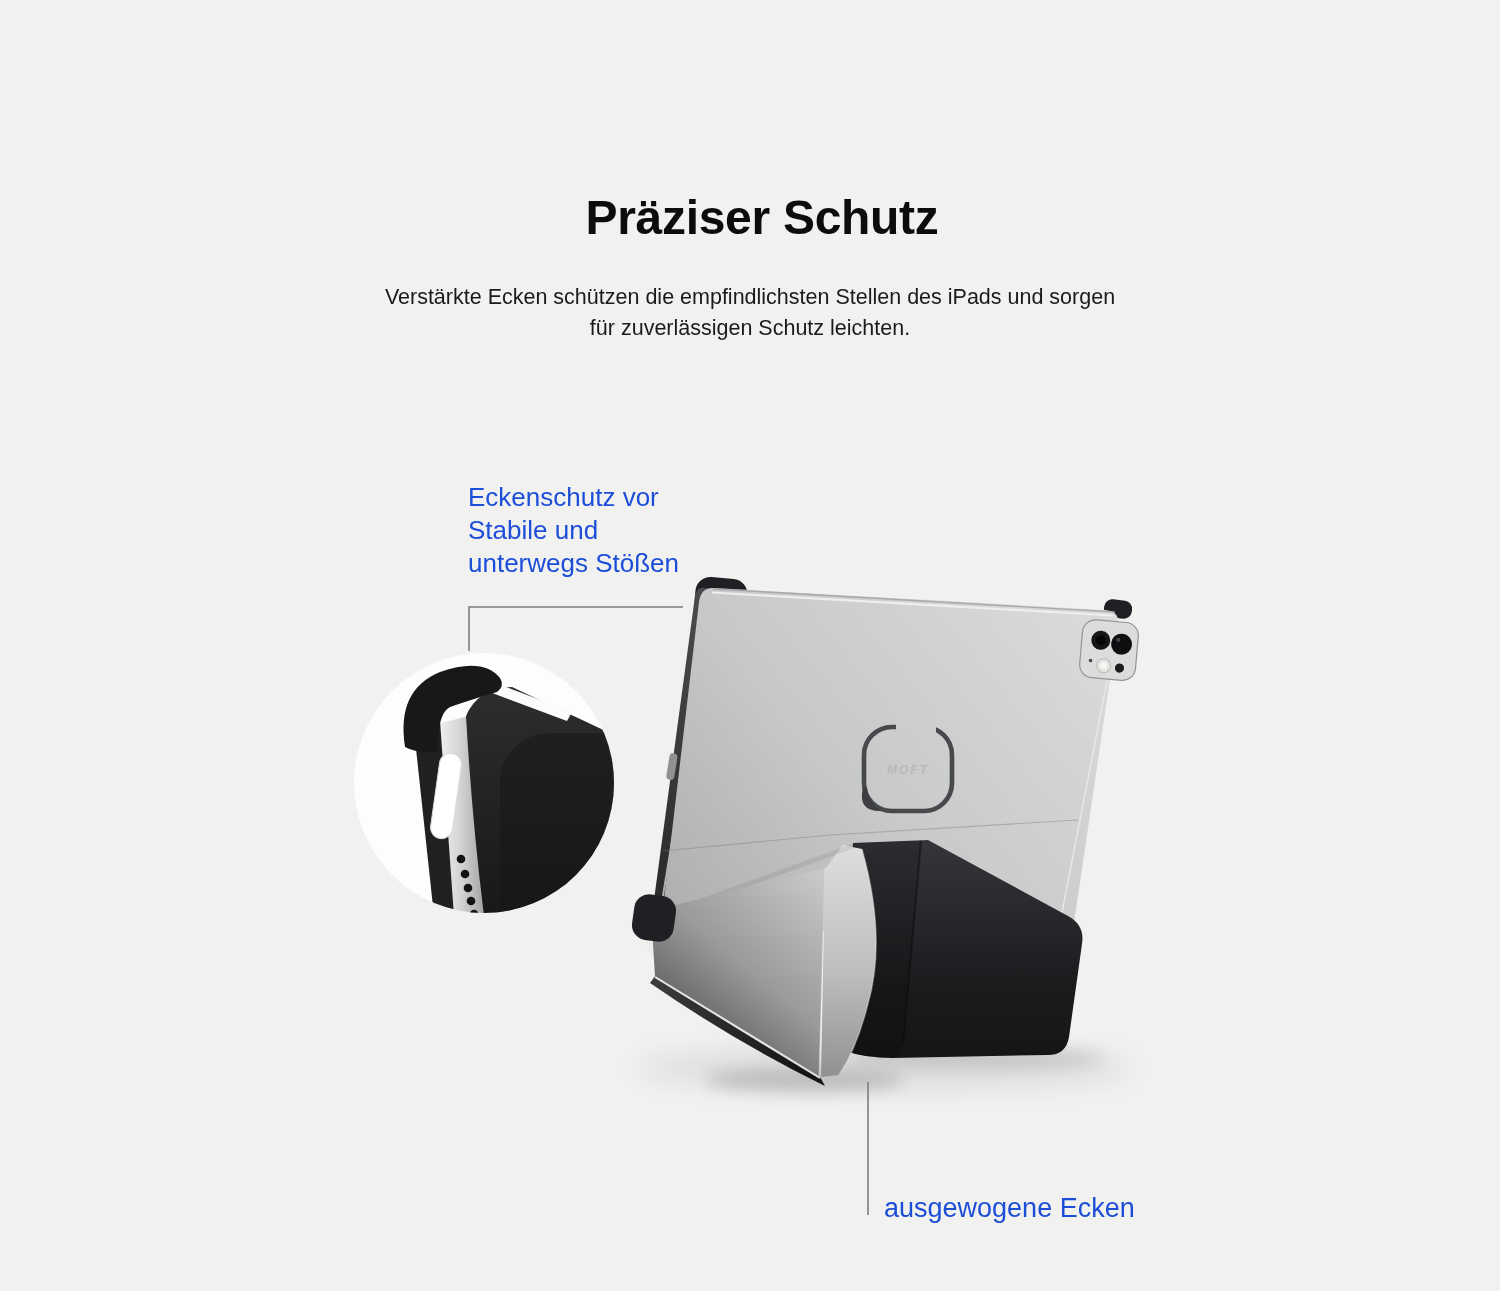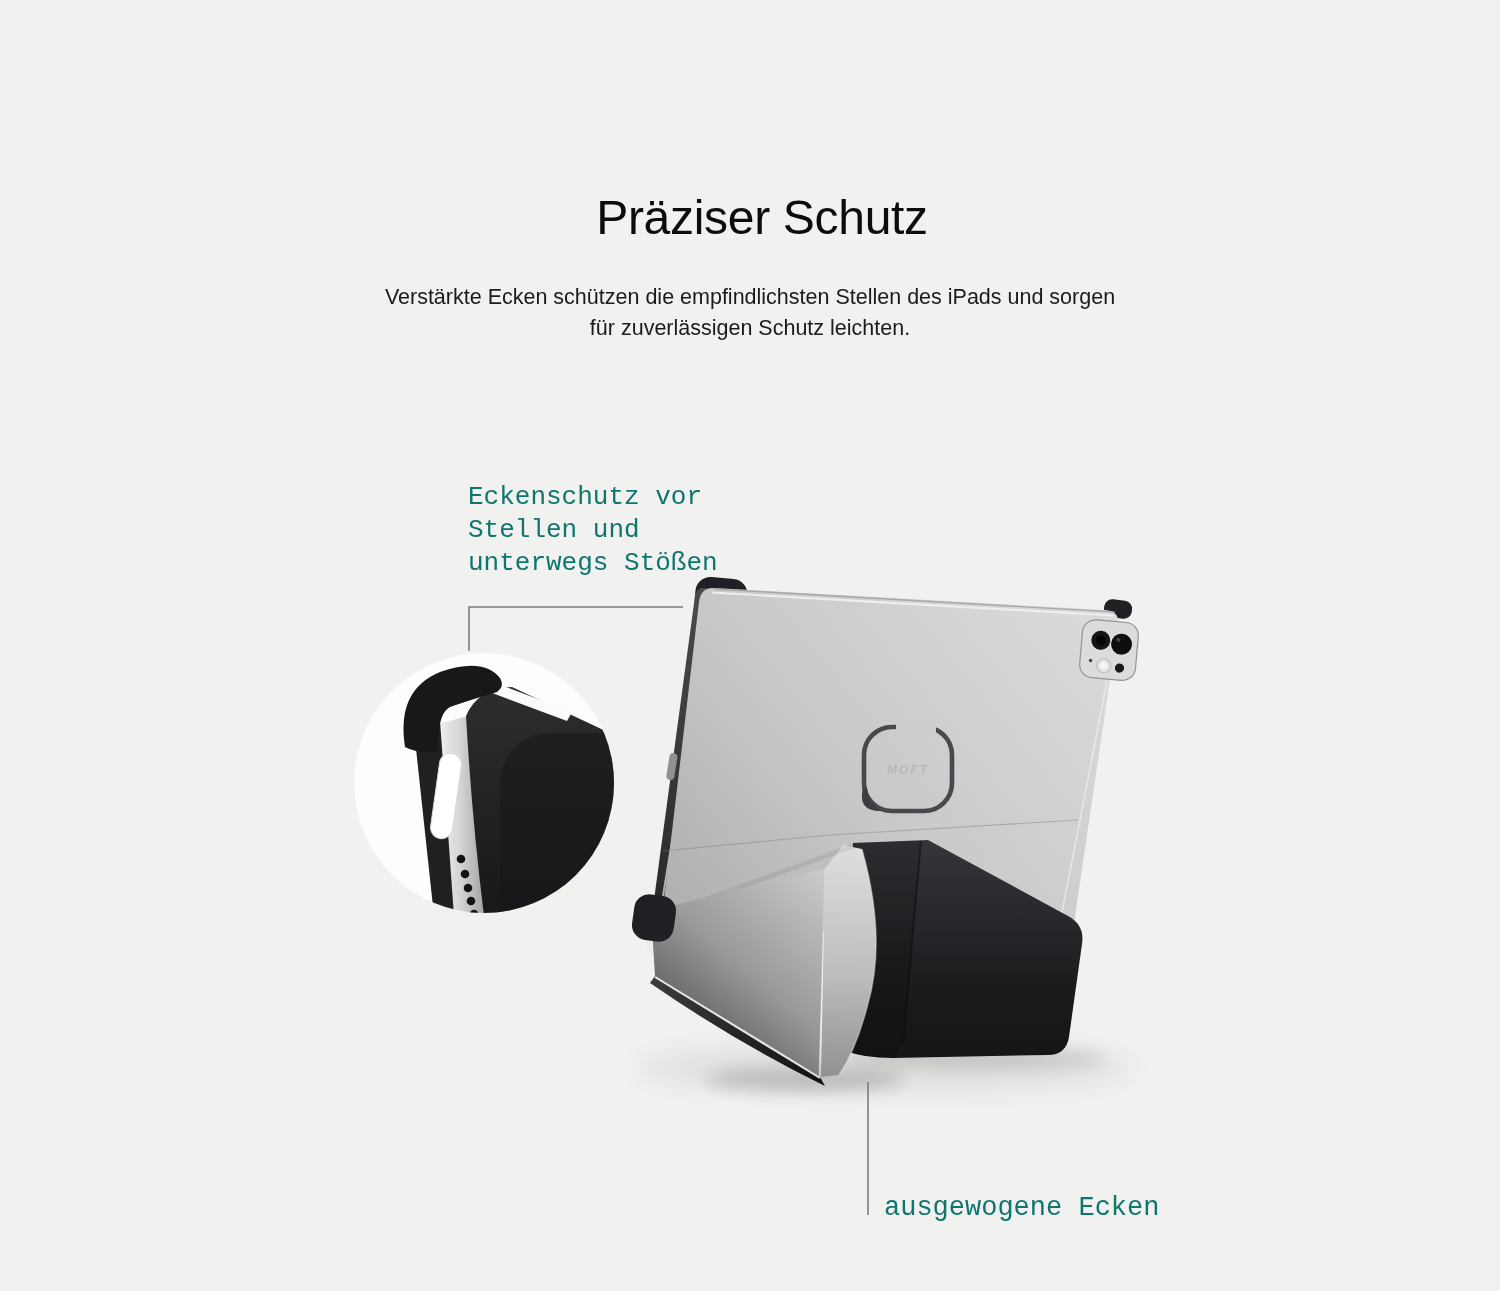--- a/index.html
+++ b/index.html
@@ -12,42 +12,41 @@
     background: #f1f1f0;
     overflow: hidden;
     font-family: "Liberation Sans", sans-serif;
   }
   .hero-title {
     position: absolute;
     top: 193px; left: 0; right: 0;
     text-align: center;
     font-size: 48px;
     line-height: 50px;
-    font-weight: 400;
+    font-weight: 700;
     letter-spacing: -0.3px;
     color: #0c0c0d;
     margin-left: 24px;
   }
   .hero-subtitle {
     position: absolute;
     top: 282px; left: 0; right: 0;
     text-align: center;
     font-size: 21.5px;
     line-height: 31px;
     font-weight: 400;
     color: #1b1b1c;
   }
   .hero-subtitle span { display: block; }
   .callout {
     position: absolute;
     font-size: 26px;
     line-height: 33px;
     font-weight: 400;
-    color: #0f766e;
-    font-family: Liberation Mono, monospace;
+    color: #1d4ed8;
   }
   .callout span { display: block; }
   .callout-corner { left: 468px; top: 481px; }
   .callout-base   { left: 884px; top: 1190px; font-size: 27px; line-height: 37px; }
   .art {
     position: absolute;
     left: 0; top: 0;
     width: 1500px; height: 1291px;
   }
 </style>
@@ -58,21 +57,21 @@
 
   <h1 class="hero-title">Präziser Schutz</h1>
 
   <p class="hero-subtitle">
     <span>Verstärkte Ecken schützen die empfindlichsten Stellen des iPads und sorgen</span>
     <span>für zuverlässigen Schutz leichten.</span>
   </p>
 
   <div class="callout callout-corner">
     <span>Eckenschutz vor</span>
-    <span>Stellen und</span>
+    <span>Stabile und</span>
     <span>unterwegs Stößen</span>
   </div>
 
   <div class="callout callout-base">
     <span>ausgewogene Ecken</span>
   </div>
 
   <svg class="art" viewBox="0 0 1500 1291" xmlns="http://www.w3.org/2000/svg">
     <defs>
       <linearGradient id="ipadGrad" gradientUnits="userSpaceOnUse" x1="1100" y1="600" x2="660" y2="960">

